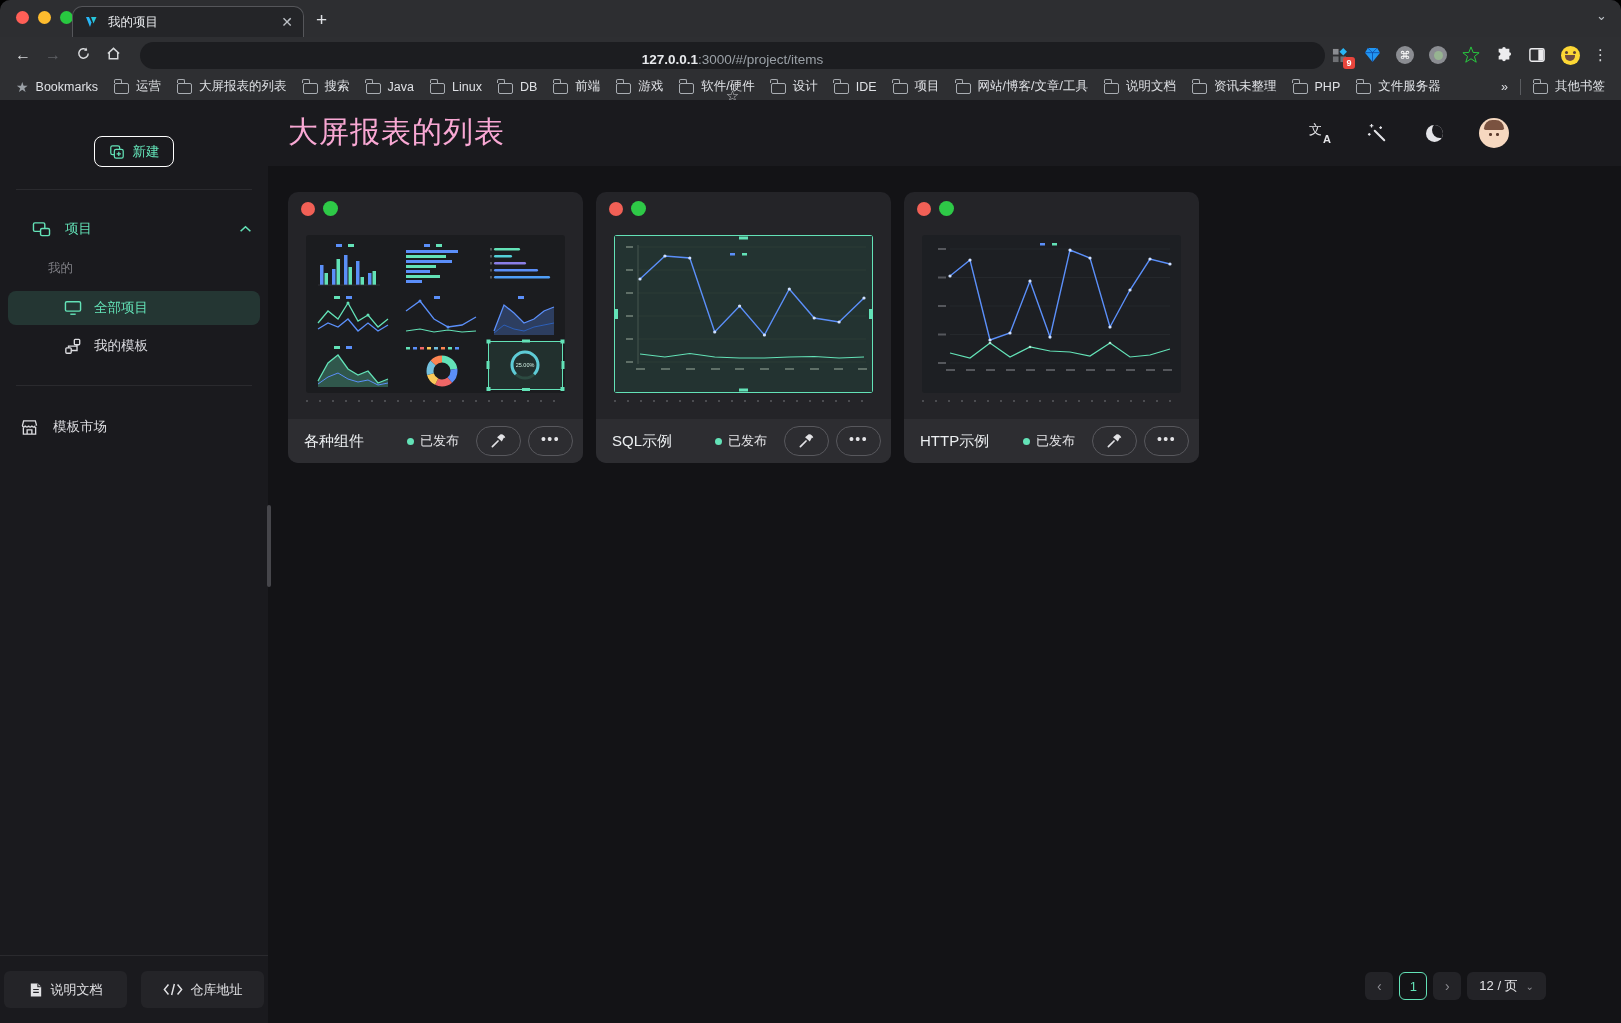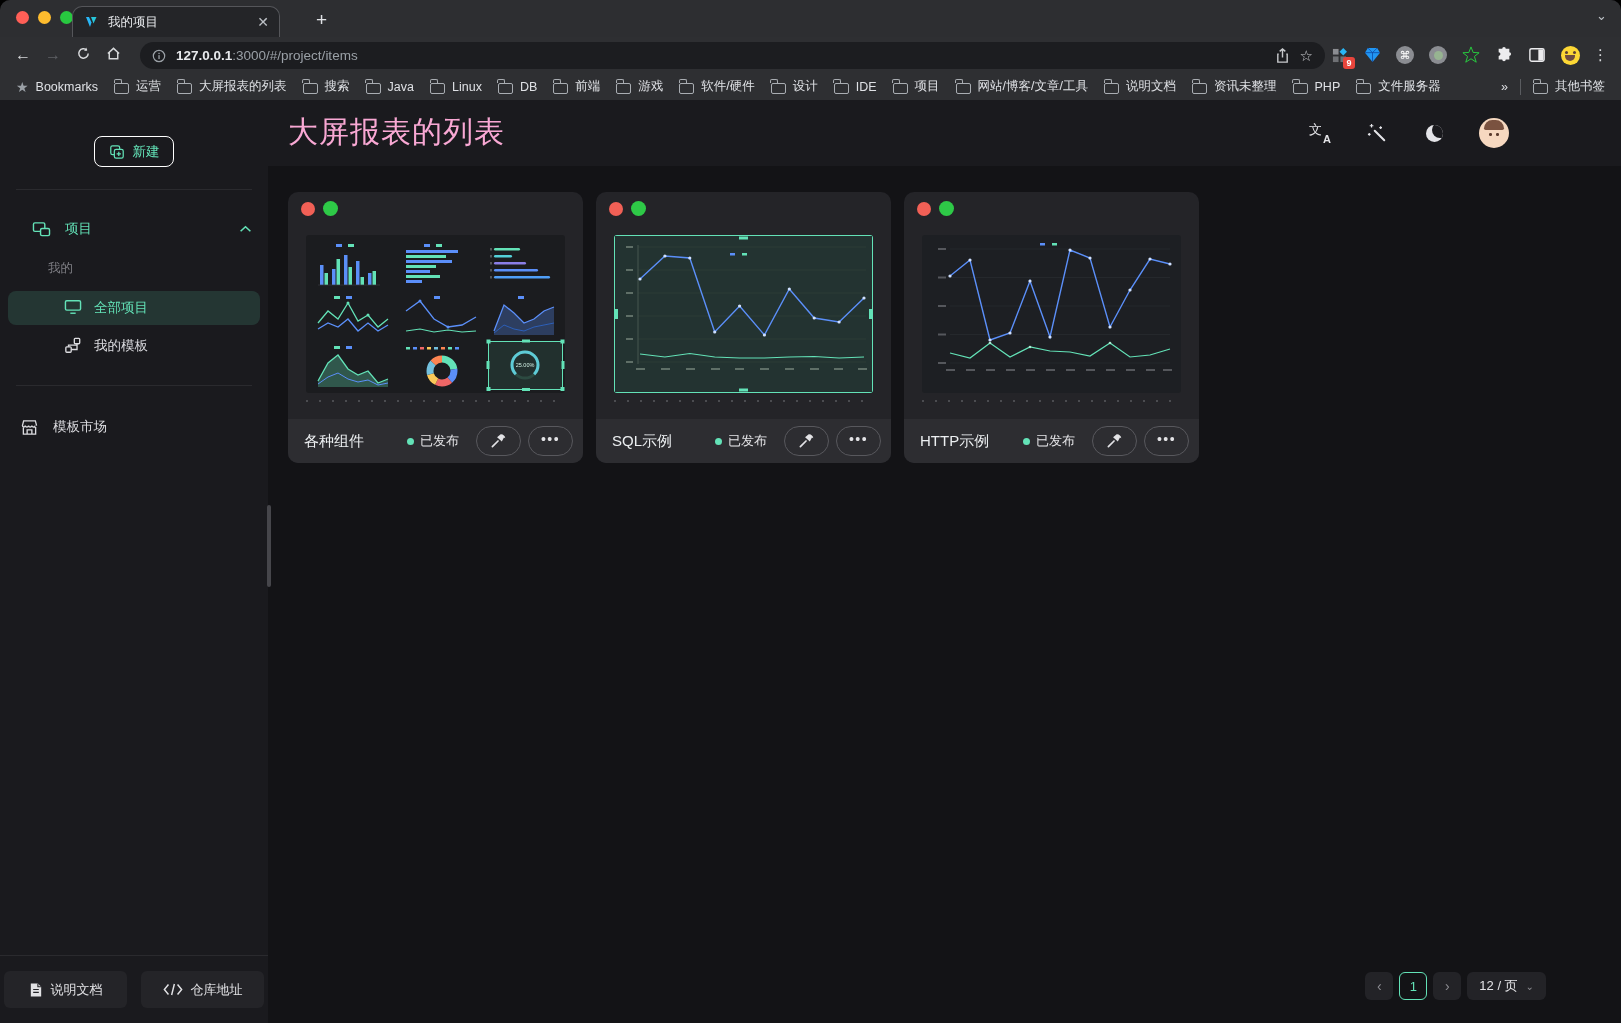--- a/index.html
+++ b/index.html
@@ -3,30 +3,30 @@
 <meta charset="utf-8">
 <style>
   * { margin:0; padding:0; box-sizing:border-box; }
   html,body { width:1621px; height:1023px; background:#000; font-family:"Liberation Sans","DejaVu Sans",sans-serif; }
   .screen { position:relative; width:1621px; height:1023px; overflow:hidden; border-radius:10px 10px 0 0; background:#121215; }
 
   
   .tabstrip { position:relative; height:37px; background:#2d2e31; }
   .lights { position:absolute; left:16px; top:11px; display:flex; gap:9px; }
   .light { width:13px; height:13px; border-radius:50%; }
-  .tab { position:absolute; left:72px; top:6px; width:208px; height:31px; background:#242528; border:1px solid #55565a; border-bottom:none; border-radius:10px 10px 0 0; display:flex; align-items:center; padding:0 10px; gap:9px; }
+  .tab { position:absolute; left:72px; top:6px; width:232px; height:31px; background:#242528; border:1px solid #55565a; border-bottom:none; border-radius:10px 10px 0 0; display:flex; align-items:center; padding:0 10px; gap:9px; }
   .tab-title { color:#e8eaed; font-size:12.5px; flex:1; white-space:nowrap; overflow:hidden; }
   .tab-close { color:#bdc1c6; font-size:14px; cursor:default; }
   .newtab { position:absolute; left:316px; top:9px; color:#dfe1e5; font-size:19px; font-weight:300; }
   .strip-chevron { position:absolute; right:14px; top:8px; color:#bdc1c6; font-size:13px; }
 
   .toolbar { position:relative; height:36px; background:#2e2f32; display:flex; align-items:center; }
   .navbtn { width:30px; text-align:center; font-size:16px; color:#d6d8da; }
   .navbtn.dim { color:#5f6166; }
-  .urlbar { position:absolute; left:140px; top:5px; width:1185px; height:27px; background:#1c1d20; border-radius:14px; display:flex; align-items:center; padding:0 12px; gap:10px; }
+  .urlbar { position:absolute; left:140px; top:5px; width:1185px; height:27px; background:#1c1d20; border-radius:14px; display:flex; align-items:center; padding:0 12px; gap:10px;flex-direction:column; }
   .url-text { font-size:13.5px; color:#9aa0a6; flex:1; }
   .url-text b { color:#e8eaed; font-weight:600; }
   .exts { position:absolute; right:12px; top:0; height:36px; display:flex; align-items:center; gap:13px; }
   .extico { position:relative; width:20px; height:20px; display:flex; align-items:center; justify-content:center; }
   .badge { position:absolute; right:-6px; bottom:-4px; background:#e8453c; color:#fff; font-size:9px; font-weight:700; padding:1px 3.5px; border-radius:3px; }
   .circ { width:18px; height:18px; border-radius:50%; background:#8b8d92; display:flex; align-items:center; justify-content:center; color:#fff; font-size:11px; }
   .circ .dot { width:9px; height:9px; border-radius:50%; background:#97b491; }
   .smiley { width:19px; height:19px; border-radius:50%; background:#fdd835; position:relative; }
   .smiley::before { content:""; position:absolute; left:4px; top:5px; width:3px; height:3px; border-radius:50%; background:#5d4037; box-shadow:8px 0 0 #5d4037; }
   .smiley::after { content:""; position:absolute; left:4.5px; top:9px; width:10px; height:6px; border-radius:0 0 10px 10px; background:#6d4c41; }
@@ -44,21 +44,21 @@
   .page { position:relative; height:923px; background:#131316; }
   .appheader { position:absolute; left:0; top:0; right:0; height:66px; background:#1a1a1e; }
   .sidebar { position:absolute; left:0; top:0; bottom:0; width:268px; background:#1a1a1e; z-index:2; }
   .scroll-thumb { position:absolute; left:267px; top:405px; width:4px; height:82px; background:#46464b; border-radius:2px; z-index:3; }
 
   .newbtn { display:flex; align-items:center; justify-content:center; gap:8px; width:80px; height:31px; margin:36px auto 0; border:1px solid #ffffff; border-radius:8px; color:#63e2b7; font-size:13.5px; }
   .side-div { height:1px; background:#2a2a2e; margin:22px 16px; }
   .side-row { display:flex; align-items:center; gap:14px; padding:8px 16px 8px 32px; color:#63e2b7; font-size:13.5px; }
   .side-row .chev { margin-left:auto; }
   .side-sub { color:#7f7f85; font-size:12.5px; padding:14px 16px 10px 48px; }
-  .side-item { display:flex; align-items:flex-start; gap:12px; margin:4px 8px; padding:8px 8px 8px 56px; border-radius:8px; color:#dcdce0; font-size:13.5px; }
+  .side-item { display:flex; align-items:center; gap:12px; margin:4px 8px; padding:8px 8px 8px 56px; border-radius:8px; color:#dcdce0; font-size:13.5px; }
   .side-item.sel { background:rgba(99,226,183,0.14); color:#63e2b7; }
   .side-item2 { display:flex; align-items:center; gap:14px; padding:10px 16px 10px 20px; color:#dcdce0; font-size:13.5px; margin-top:6px; }
   .side-footer { position:absolute; left:0; right:0; bottom:0; border-top:1px solid #2a2a2e; padding:15px 4px; display:flex; gap:14px; }
   .foot-btn { display:flex; align-items:center; justify-content:center; gap:8px; background:#242428; border-radius:6px; color:#e2e2e5; font-size:13px; height:37px; padding:0 16px; flex:1; }
 
   .content { position:absolute; left:268px; top:0; right:0; bottom:0; }
   .page-title { position:absolute; left:20px; top:12px; font-size:30px; color:#f9a8d4; letter-spacing:1px; }
   .header-icons { position:absolute; right:112px; top:18px; display:flex; align-items:center; gap:33px; }
   .hicon { color:#e4e4e8; width:24px; height:24px; display:flex; align-items:center; justify-content:center; position:relative; }
   .transico { font-size:13px; line-height:1; position:relative; width:22px; height:20px; }

